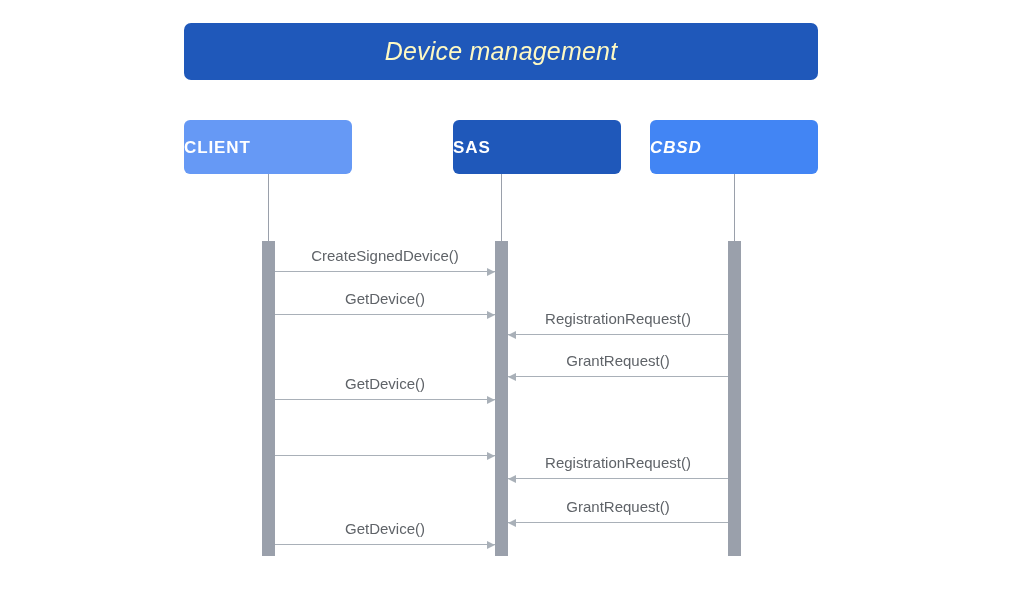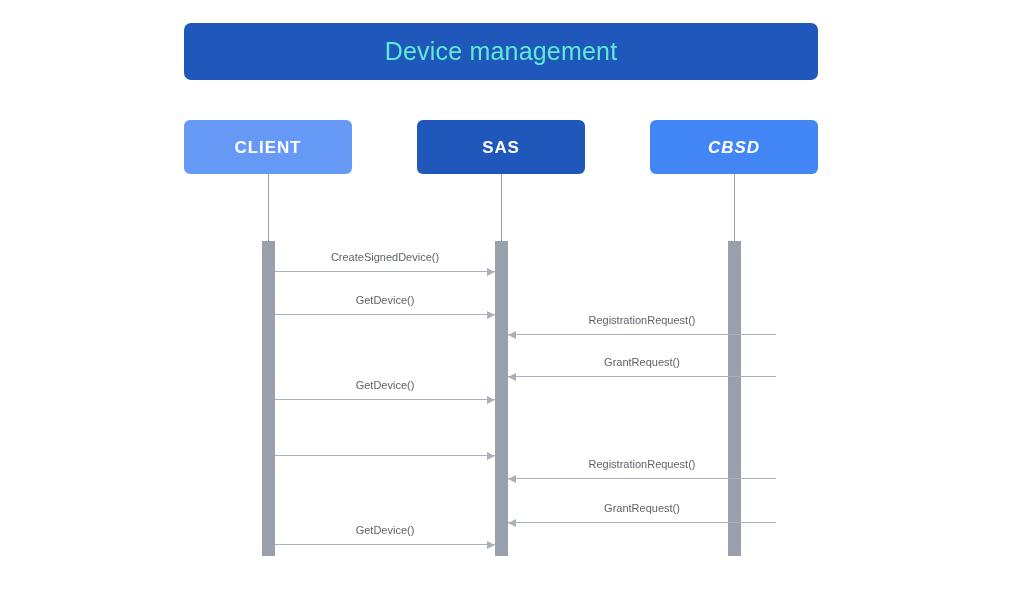--- a/index.html
+++ b/index.html
@@ -30,37 +30,38 @@
     top: 23px;
     width: 634px;
     height: 57px;
     background: #1F58BA;
     border-radius: 7px;
     display: flex;
     align-items: center;
     justify-content: center;
   }
   #title-banner .title-text {
-    color: #5eead4;
+    color: #fef9c3;
     font-size: 25px;
     font-weight: 400;
     letter-spacing: 0.2px;
     line-height: 1;
+    font-style: italic;
   }
 
   
   .actor-box {
     position: absolute;
     top: 120px;
     width: 168px;
     height: 54px;
     border-radius: 6px;
     display: flex;
     align-items: center;
-    justify-content: center;
+    justify-content: flex-start;
   }
   .actor-box .actor-label {
     color: #ffffff;
     font-size: 17px;
     font-weight: 700;
     letter-spacing: 0.9px;
     line-height: 1;
   }
   #actor-client { left: 184px; }
   #actor-sas    { left: 417px; }
@@ -94,21 +95,21 @@
   .message {
     position: absolute;
     height: 34px;
   }
   .message .msg-label {
     position: absolute;
     bottom: 9px;
     left: 0;
     width: 100%;
     text-align: center;
-    font-size: 11px;
+    font-size: 15px;
     color: #5f6368;
     line-height: 1;
     white-space: nowrap;
   }
   .message .msg-line {
     position: absolute;
     bottom: 0;
     left: 0;
     width: 100%;
     height: 1px;
@@ -133,37 +134,36 @@
 
   
   .span-left {
     left: 275px;
     width: 220px;
   }
   
   .span-right {
     left: 508px;
     width: 220px;
-    padding-left: 48px;
   }
 </style>
 </head>
 <body>
 
 <div id="diagram-root">
 
   <div id="title-banner">
     <span class="title-text">Device management</span>
   </div>
 
   <div class="actor-box" id="actor-client" style="background:#6699F5;">
     <span class="actor-label">CLIENT</span>
   </div>
 
-  <div class="actor-box" id="actor-sas" style="background:#1F58BA;">
+  <div class="actor-box" id="actor-sas" style="background:#1F58BA;margin-left:36px;">
     <span class="actor-label">SAS</span>
   </div>
 
   <div class="actor-box" id="actor-cbsd" style="background:#4285F4;">
     <span class="actor-label">CBSD</span>
   </div>
 
   <div class="lifeline" id="lifeline-client"></div>
   <div class="lifeline" id="lifeline-sas"></div>
   <div class="lifeline" id="lifeline-cbsd"></div>

